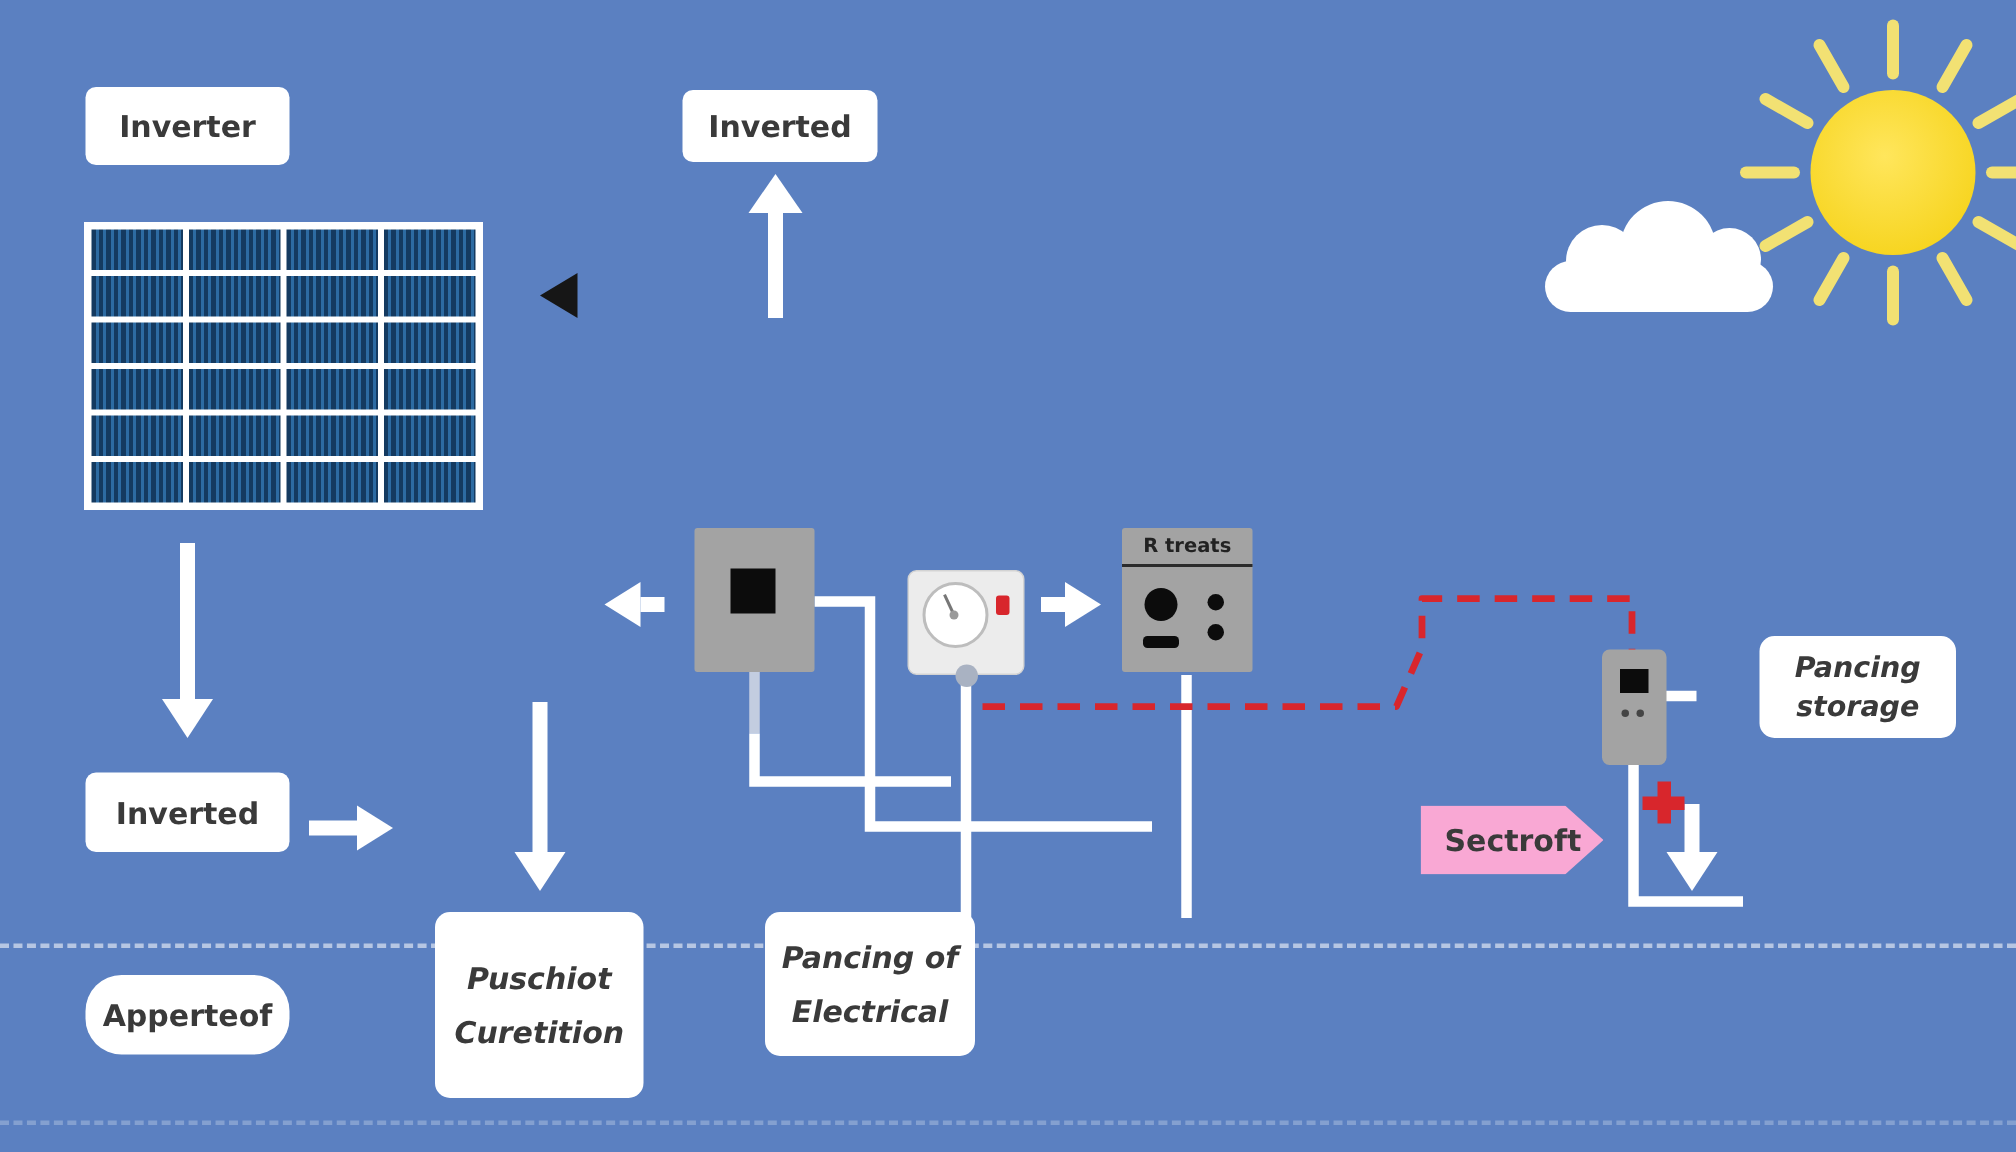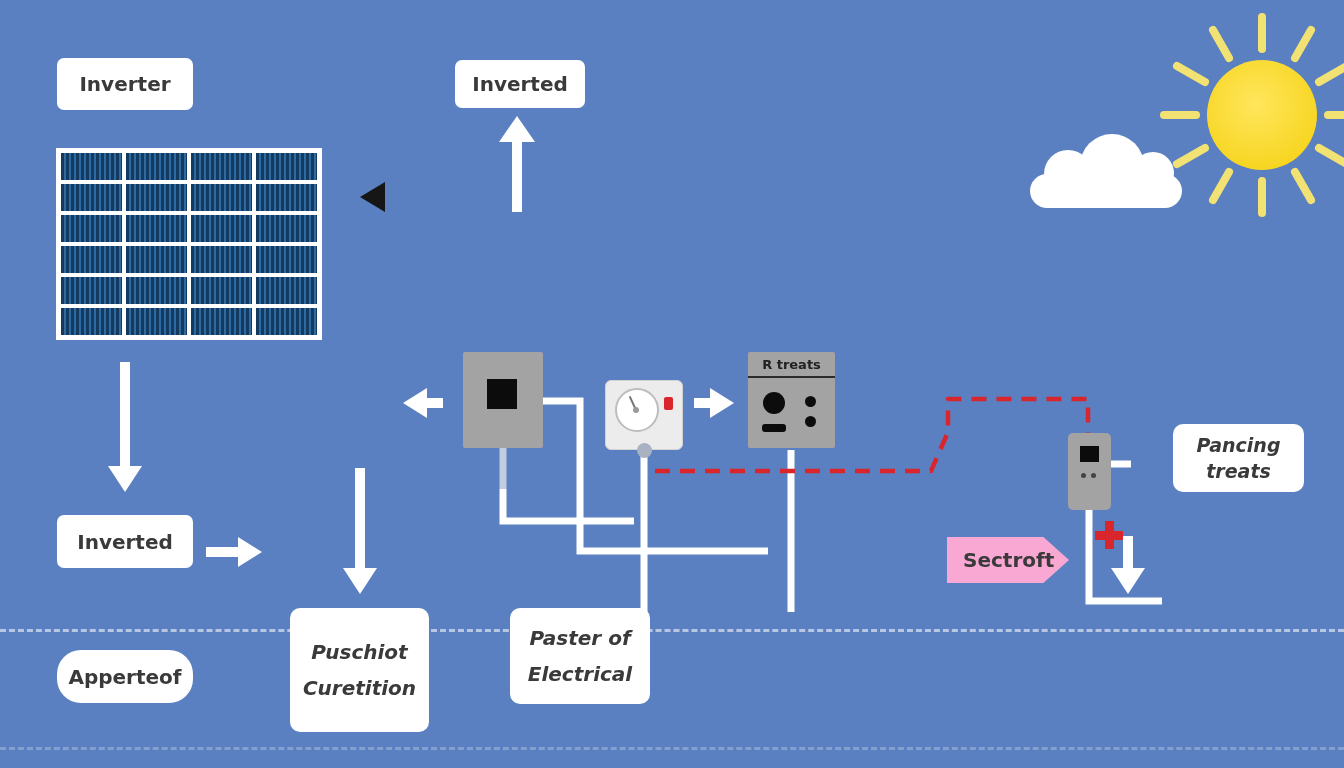--- a/index.html
+++ b/index.html
@@ -201,29 +201,29 @@
   <div class="plus">
     <div class="h"></div>
     <div class="v"></div>
   </div>
 
   <div class="shaft" style="left:1123px;top:536px;width:10px;height:34px;"></div>
   <div class="head down" style="left:1111px;top:568px;"></div>
 
   <div class="label-box two" style="left:1173px;top:424px;width:131px;height:68px;gap:4px;font-size:19px;">
     <span>Pancing</span>
-    <span>treats</span>
+    <span>storage</span>
   </div>
 
   <div class="pent">
     <span>Sectroft</span>
   </div>
 
   <div class="label-box two" style="left:290px;top:608px;width:139px;height:124px;">
     <span>Puschiot</span>
     <span>Curetition</span>
   </div>
   <div class="label-box two" style="left:510px;top:608px;width:140px;height:96px;">
-    <span>Paster of</span>
+    <span>Pancing of</span>
     <span>Electrical</span>
   </div>
 
 </div>
 
 </body></html>

